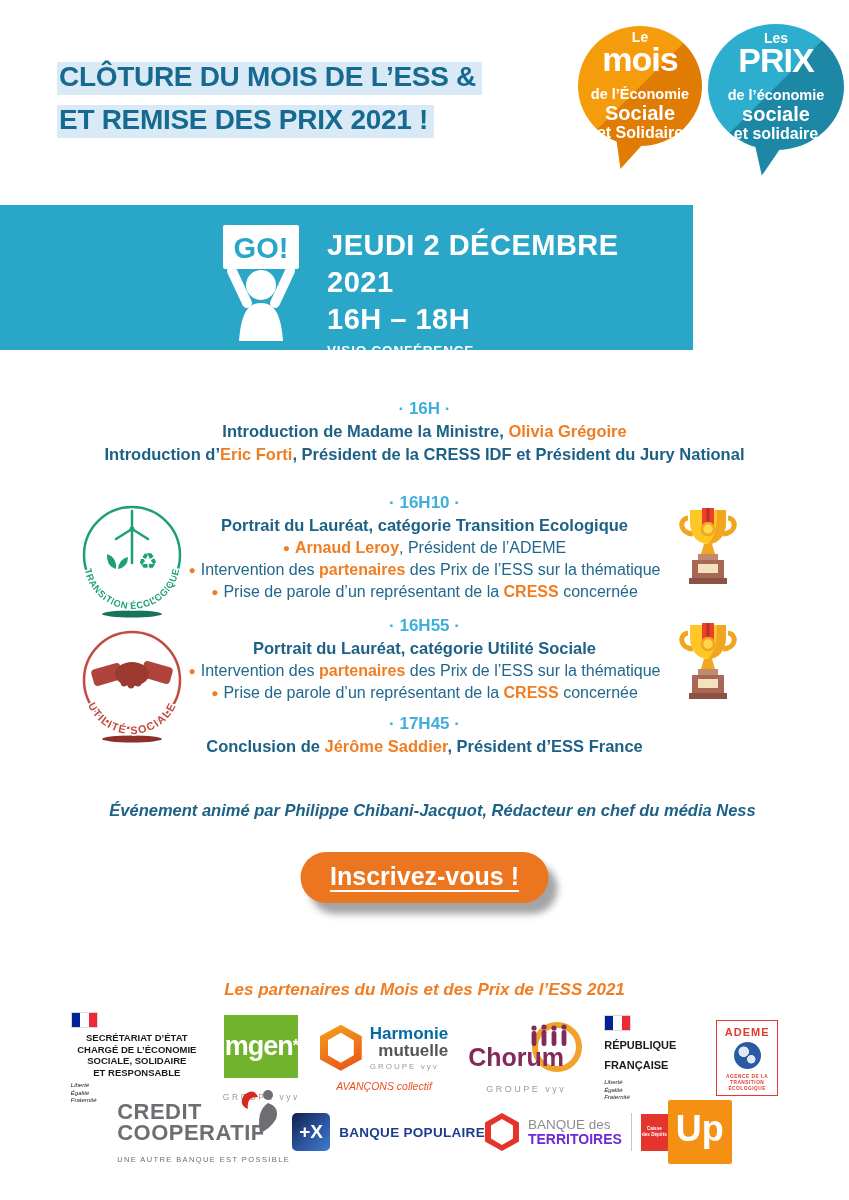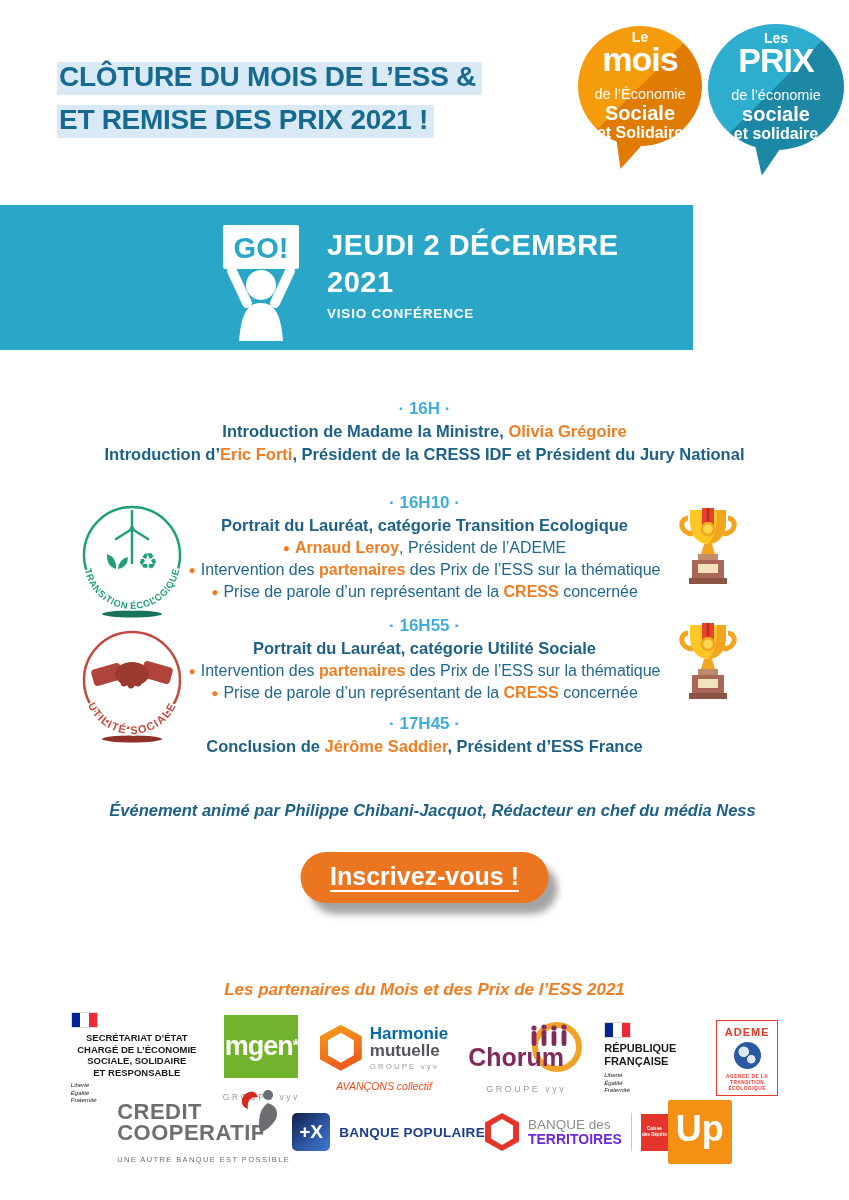--- a/index.html
+++ b/index.html
@@ -16,21 +16,21 @@
   .balloon-prix { left:708px; top:24px; width:136px; height:154px; }
   .balloon-bg { position:absolute; left:0; top:0; right:0; height:82%; border-radius:50%; }
   .balloon-mois .balloon-bg { background:linear-gradient(135deg,#f49c0c 50%,#e07c04 50%); }
   .balloon-prix .balloon-bg { background:linear-gradient(135deg,#2eaece 50%,#1d87a6 50%); }
   .balloon-tail { position:absolute; bottom:2px; width:0; height:0; border-left:12px solid transparent; border-right:16px solid transparent; }
   .balloon-mois .balloon-tail { left:34px; border-top:30px solid #e07c04; transform:rotate(14deg); }
   .balloon-prix .balloon-tail { left:44px; border-top:32px solid #1d87a6; transform:rotate(8deg); }
   .balloon-text { position:absolute; left:0; top:0; right:0; height:82%; display:flex; flex-direction:column; align-items:center; justify-content:center; color:#fff; text-align:center; }
   .bl-small { font-size:14px; font-weight:bold; line-height:14px; }
   .bl-big  { font-size:34px; font-weight:bold; line-height:30px; letter-spacing:-1px; }
-  .bl-mid  { font-size:14.5px; font-weight:normal; line-height:17px;margin-top:12px; }
+  .bl-mid  { font-size:14.5px; font-weight:bold; line-height:17px;margin-top:12px; }
   .bl-strong { font-size:20px; font-weight:bold; line-height:21px; }
   .bl-last { font-size:16px; font-weight:bold; line-height:18px; }
 
   
   .banner { position:absolute; left:0; top:205px; width:693px; height:145px; background:#2aa7c8; }
   .go-icon { position:absolute; left:213px; top:18px; }
   .banner-text { position:absolute; left:327px; top:22px; color:#fff; }
   .banner-date { font-size:29px; font-weight:bold; letter-spacing:0.5px; line-height:37px; }
   .banner-time { font-size:29px; font-weight:bold; letter-spacing:0.5px; line-height:37px; }
   .banner-mode { font-size:13.5px; font-weight:bold; letter-spacing:0.8px; margin-top:5px; }
@@ -71,33 +71,33 @@
   .p-mgen { display:flex; flex-direction:column; align-items:center; }
   .mgen-square { width:74px; height:63px; background:#72b32d; color:#fff; display:flex; align-items:center; justify-content:center; font-size:27px; font-weight:bold; letter-spacing:-1px; }
   .mgen-star { font-size:16px; vertical-align:10px; }
   .group-vyv { font-size:8.5px; color:#9b9b9b; letter-spacing:2.5px; margin-top:14px; }
 
   .p-harmonie { display:flex; flex-direction:column; }
   .harmonie-top { display:flex; align-items:center; gap:8px; }
   .hexagon { position:relative; width:42px; height:46px; clip-path:polygon(50% 0,100% 25%,100% 75%,50% 100%,0 75%,0 25%); background:linear-gradient(160deg,#f5a21b,#e84e1b); }
   .hexagon-inner { position:absolute; left:8px; top:8px; right:8px; bottom:8px; clip-path:polygon(50% 0,100% 25%,100% 75%,50% 100%,0 75%,0 25%); background:#fff; }
   .harmonie-name1 { color:#0369a1; font-weight:bold; font-size:17px; line-height:17px; }
-  .harmonie-name2 { color:#53565a; font-weight:bold; font-size:17px; line-height:17px; }
+  .harmonie-name2 { color:#53565a; font-weight:bold; font-size:17px; line-height:17px;text-align:right; }
   .harmonie-group { font-size:8px; color:#9b9b9b; letter-spacing:2px; margin-top:3px; }
   .harmonie-tagline { color:#e84e1b; font-size:10.5px; font-weight:normal; font-style:italic; margin-top:9px; text-align:center; }
 
   .p-chorum { display:flex; flex-direction:column; align-items:center; }
   .chorum-mark { position:relative; width:116px; height:54px; }
   .chorum-ring { position:absolute; right:2px; top:0; width:50px; height:50px; border:6px solid #f0a22b; border-radius:50%; }
   .chorum-name { position:absolute; left:0; bottom:4px; font-size:25px; font-weight:bold; color:#822a5b; }
   .chorum-people { position:absolute; right:14px; top:2px; }
   .chorum-group { font-size:9px; color:#9b9b9b; letter-spacing:2.5px; margin-top:8px; }
 
   .p-republique { width:92px; }
-  .rf-name { font-size:11px; font-weight:bold; color:#1a1a1a; line-height:13px; margin-top:3px; }
+  .rf-name { font-size:11px; font-weight:bold; color:#1a1a1a; line-height:20px; margin-top:3px; }
 
   .p-ademe { width:62px; height:76px; border:1.5px solid #e23a2e; display:flex; flex-direction:column; align-items:center; padding-top:5px; }
   .ademe-name { color:#e23a2e; font-weight:bold; font-size:11px; letter-spacing:1px; }
   .ademe-globe { width:27px; height:27px; border-radius:50%; margin-top:4px;
      background:radial-gradient(circle at 36% 36%, #dfe8f2 0 5px, transparent 5.5px),
                 radial-gradient(circle at 64% 64%, #dfe8f2 0 4px, transparent 4.5px), #2b5aa5; }
   .ademe-sub { color:#e23a2e; font-weight:bold; font-size:4.8px; line-height:6px; letter-spacing:0.5px; text-align:center; margin-top:5px; }
 
   .p-credit { position:relative; width:175px; }
   .credit-figures { position:absolute; right:2px; top:-12px; }
@@ -156,20 +156,21 @@
     <svg class="go-icon" width="96" height="118" viewBox="0 0 96 118">
       <rect x="10" y="2" width="76" height="44" rx="2" fill="#ffffff"></rect>
       <text x="48" y="35" font-size="29" font-weight="bold" fill="#2aa7c8" text-anchor="middle" font-family="Liberation Sans, DejaVu Sans, sans-serif">GO!</text>
       <line x1="19" y1="48" x2="34" y2="80" stroke="#ffffff" stroke-width="10" stroke-linecap="round"></line>
       <line x1="77" y1="48" x2="62" y2="80" stroke="#ffffff" stroke-width="10" stroke-linecap="round"></line>
       <circle cx="48" cy="62" r="15" fill="#ffffff"></circle>
       <path d="M26,118 C28,92 34,80 48,80 C62,80 68,92 70,118 Z" fill="#ffffff"></path>
     </svg>
     <div class="banner-text">
       <div class="banner-date">JEUDI 2 DÉCEMBRE 2021</div>
+      <div class="banner-time">16H – 18H</div>
       <div class="banner-mode">VISIO CONFÉRENCE</div>
     </div>
   </div>
 
   <div class="program">
     <div class="p-time">· 16H ·</div>
     <div class="p-line"><span>Introduction de Madame la Ministre, </span><span class="orange">Olivia Grégoire</span></div>
     <div class="p-line"><span>Introduction d’</span><span class="orange">Eric Forti</span><span>, Président de la CRESS IDF et Président du Jury National</span></div>
 
     <div class="p-time gap-s2">· 16H10 ·</div>

